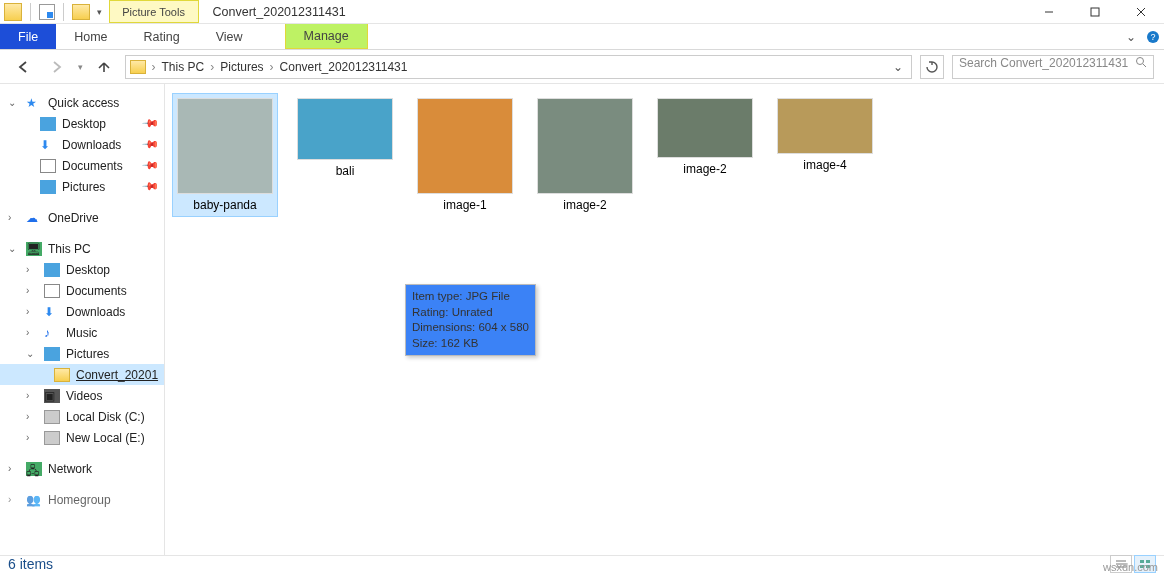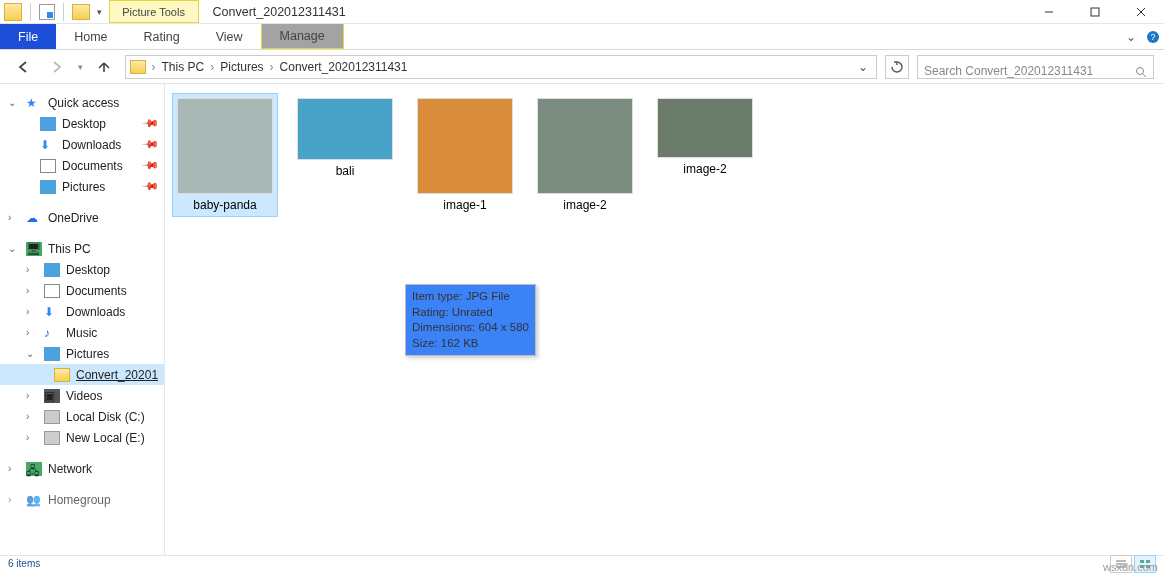--- a/index.html
+++ b/index.html
@@ -13,36 +13,36 @@
   .tool-group { background: #fef9c3; display: flex; flex-direction: column; align-items: center; justify-content: center; width: 90px; border: 1px solid #e0d83a; }
   .tool-group .small { font-size: 11px; color: #444; line-height: 22px; }
   .title-text { flex: 1; display: flex; align-items: center; padding-left: 14px; font-size: 12.5px; color: #333; }
   .win-controls { display: flex; align-items: center; }
   .win-controls div { width: 46px; height: 24px; display: flex; align-items: center; justify-content: center; color: #333; }
 
   
   .ribbon { height: 26px; display: flex; align-items: stretch; border-bottom: 1px solid #d9d9d9; background: #fff; }
   .ribbon .tab { padding: 0 18px; display: flex; align-items: center; font-size: 12.5px; color: #444; }
   .ribbon .tab.file { background: #1d4ed8; color: #fff; font-weight: 400; }
-  .ribbon .tab.manage { background: #a3a3a3; border: 1px solid #e0d83a; border-top: none; }
+  .ribbon .tab.manage { background: #bef264; border: 1px solid #e0d83a; border-top: none; margin-left: 24px; }
   .ribbon .spacer { flex: 1; }
   .ribbon .help { width: 22px; display:flex; align-items:center; justify-content:center; }
   .ribbon .chev { width:22px; display:flex; align-items:center; justify-content:center; color:#555;}
 
   
   .addr-row { height: 34px; display: flex; align-items: center; gap: 8px; padding: 0 10px; border-bottom: 1px solid #e5e5e5; }
   .nav-arrow { width: 26px; height: 26px; display:flex; align-items:center; justify-content:center; color:#555; border-radius:2px; }
   .nav-arrow.disabled { color: #bbb; }
   .addr-box { flex: 1; height: 24px; border: 1px solid #ccc; display: flex; align-items: center; padding: 0 4px; gap: 4px; }
   .addr-box .mini-folder { width:16px; height:14px; background: linear-gradient(#ffe9a6,#f7cf4f); border:1px solid #d9b23a; }
   .crumb { color: #333; }
   .crumb-sep { color: #888; padding: 0 2px; }
   .addr-tools { display:flex; align-items:center; gap:2px; margin-left:auto; color:#555; }
   .refresh-btn { width:24px; height:24px; display:flex; align-items:center; justify-content:center; border:1px solid #ccc; }
-  .search-box { width: 237px; height: 24px; border: 1px solid #ccc; display:flex; align-items:flex-end; padding:0 6px; color:#888; }
+  .search-box { width: 202px; height: 24px; border: 1px solid #ccc; display:flex; align-items:flex-start; padding:0 6px; color:#888; }
   .search-box .mg { margin-left:auto; color:#888; }
 
   
   .body { display:flex; height: calc(577px - 24px - 26px - 34px - 22px); }
   .sidebar { width: 165px; border-right: 1px solid #e5e5e5; overflow:hidden; padding-top:8px; }
   .tree-item { display:flex; align-items:center; height:21px; padding-left: 22px; gap:6px; font-size:12px; color:#222; }
   .tree-item.l2 { padding-left: 40px; }
   .tree-item.l3 { padding-left: 54px; text-decoration: underline; }
   .tree-item.sel { background:#cce8ff; }
   .tree-item .exp { width:10px; color:#666; margin-left:-14px; margin-right:2px; font-size:10px;}
@@ -63,21 +63,21 @@
 
   .content { flex:1; position:relative; padding: 10px 8px; display:flex; align-items:flex-start; gap:16px; }
   .thumb { width: 104px; display:flex; flex-direction:column; align-items:center; padding:4px; }
   .thumb.sel { background:#cce8ff; outline:1px solid #99d1ff; }
   .thumb .img { width:96px; border:1px solid #ddd; display:flex; align-items:center; justify-content:center; font-size:10px; color:#777; overflow:hidden;}
   .thumb .label { margin-top:4px; font-size:12px; text-align:center; }
 
   .tooltip { position:absolute; left:240px; top:200px; background:#3b82f6; border:1px solid #bbb; padding:4px 6px; font-size:11.5px; color:#333; box-shadow: 2px 2px 4px rgba(0,0,0,0.2); line-height:1.35; white-space:nowrap;}
 
   
-  .status-bar { height:16px; border-top:1px solid #e5e5e5; display:flex; align-items:center; padding:4px 8px; font-size:10px; color:#1a4e8a; }
+  .status-bar { height:16px; border-top:1px solid #e5e5e5; display:flex; align-items:center; padding:4px 8px; font-size:14px; color:#1a4e8a; }
   .status-bar .view-toggles { margin-left:auto; display:flex; gap:2px; }
   .view-toggles div { width:22px; height:18px; border:1px solid #ccc; display:flex; align-items:center; justify-content:center; color:#555;}
   .view-toggles div.active{ background:#e5f1fb; border-color:#99d1ff;}
 
   .watermark { position:absolute; right:6px; bottom:4px; font-size:11px; color:#9a9a9a; }
 
   svg { display:block; }
 </style>
 </head>
 <body>
@@ -291,20 +291,24 @@
         <div class="label">image-1</div>
       </div>
       <div class="thumb">
         <div class="img" style="height: 96px; background: rgb(122, 140, 127);"></div>
         <div class="label">image-2</div>
       </div>
       <div class="thumb">
         <div class="img" style="height: 60px; background: rgb(107, 124, 106);"></div>
         <div class="label">image-2</div>
       </div>
+      <div class="thumb">
+        <div class="img" style="height: 56px; background: rgb(184, 154, 90);"></div>
+        <div class="label">image-4</div>
+      </div>
       <div class="tooltip">
       <div>Item type: JPG File</div>
       <div>Rating: Unrated</div>
       <div>Dimensions: 604 x 580</div>
       <div>Size: 162 KB</div>
     </div>
   </div>
 </div>
 
 <div class="status-bar">

